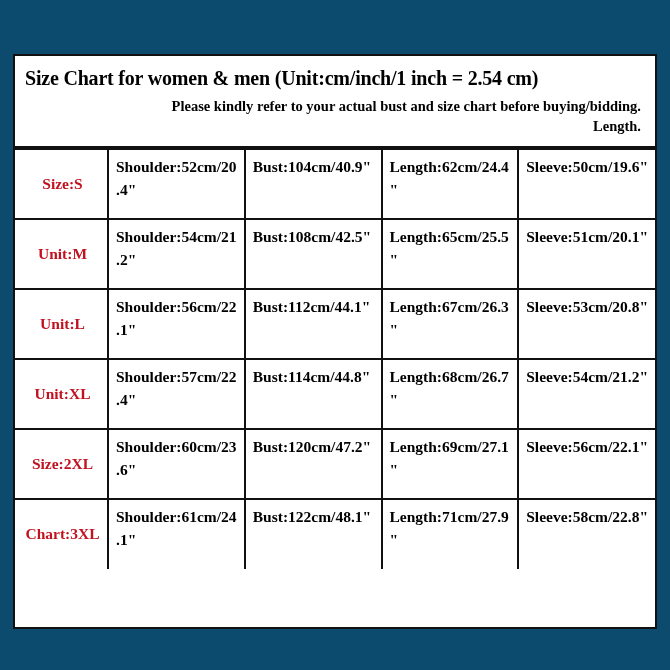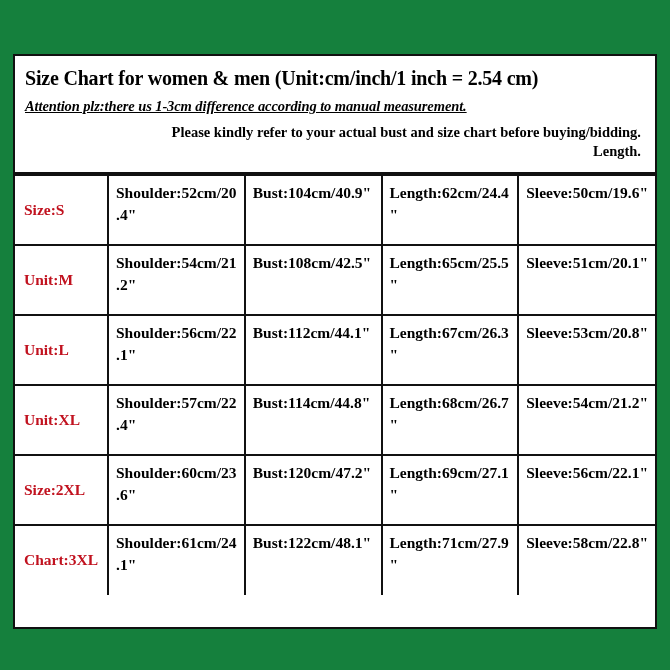--- a/index.html
+++ b/index.html
@@ -11,21 +11,21 @@
     width: 670px;
     height: 670px;
     font-family: "Liberation Serif", serif;
     color: #000000;
     overflow: hidden;
   }
   .page {
     position: relative;
     width: 670px;
     height: 670px;
-    background: #15803d;
+    background: #0c4a6e;
     box-sizing: border-box;
   }
   .chart-wrap {
     position: absolute;
     left: 13px;
     top: 54px;
     width: 644px;
     height: 575px;
     border: 2px solid #111111;
     box-sizing: border-box;
@@ -81,37 +81,37 @@
     padding-left: 9px;
   }
   table.sizes td.val-cell {
     color: #000000;
   }
   table.sizes tr {
     height: 70px;
   }
   table.sizes td:first-child {
     border-left: none;
+    text-align: center;
   }
   table.sizes td:last-child {
     border-right: none;
   }
   table.sizes tr:last-child td {
     border-bottom: none;
   }
 </style>
 </head>
 <body>
 
 <div class="page">
   <div class="chart-wrap">
 
     <div class="header-block">
       <div class="title">Size Chart for women &amp; men (Unit:cm/inch/1 inch = 2.54 cm)</div>
-      <div class="attention">Attention plz:there us 1-3cm difference according to manual measurement.</div>
       <div class="note">Please kindly refer to your actual bust and size chart before buying/bidding.</div>
       <div class="note thanks">Length.</div>
     </div>
 
     <table class="sizes">
       <tbody>
         <tr>
           <td class="size-cell">Size:S</td>
           <td class="val-cell">Shoulder:52cm/20.4"</td>
           <td class="val-cell">Bust:104cm/40.9"</td>

